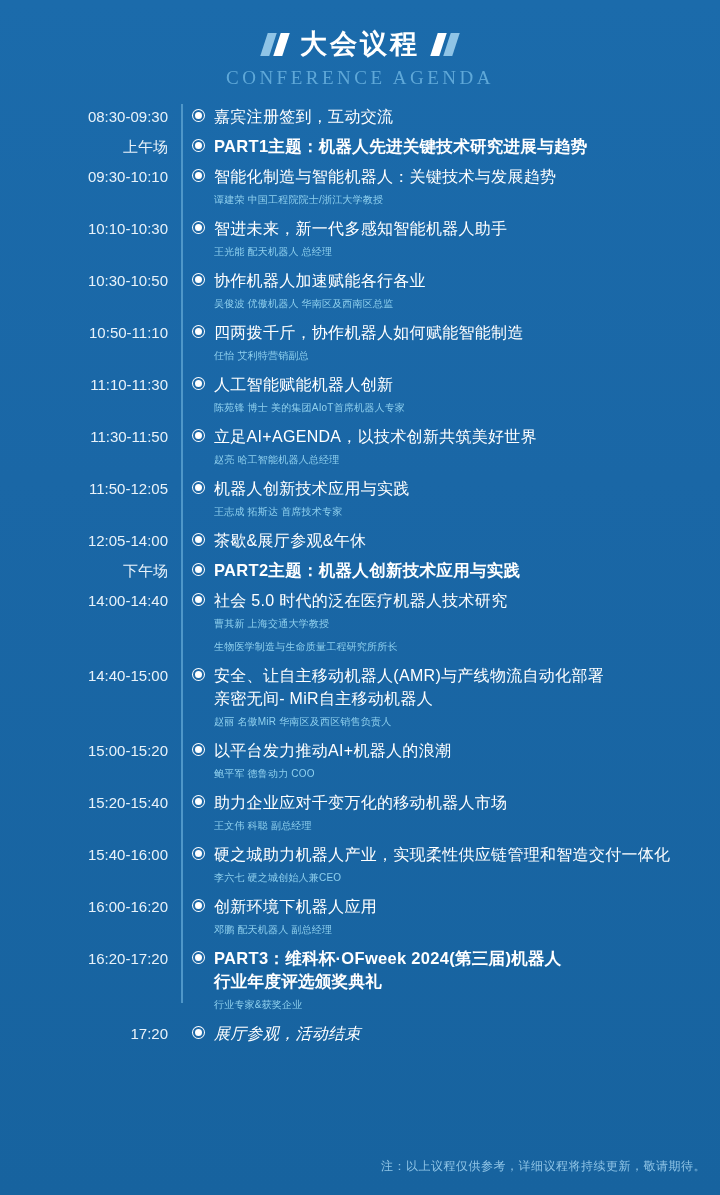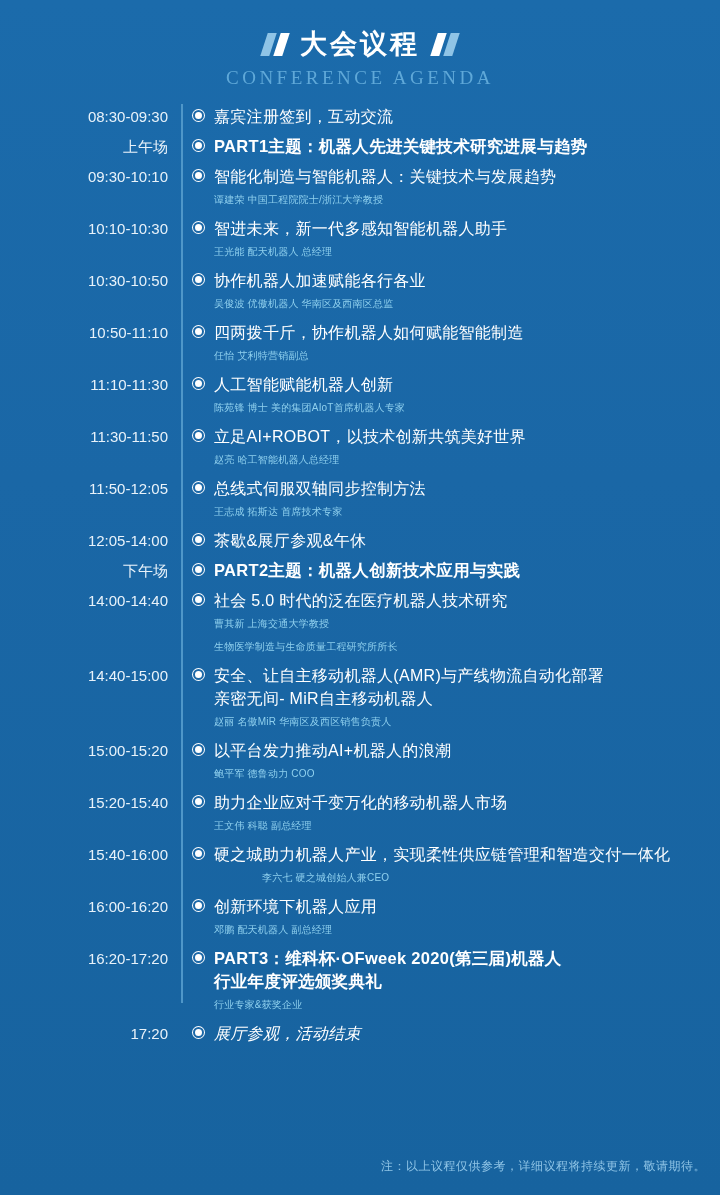--- a/index.html
+++ b/index.html
@@ -231,31 +231,31 @@
             <div class="topic" style="white-space: pre-line;">人工智能赋能机器人创新</div>
             <div class="speaker" style="white-space: pre-line;">陈苑锋  博士  美的集团AIoT首席机器人专家</div>
           </div>
         </div>
         <div class="row">
           <div class="time">11:30-11:50</div>
           <div class="dot-cell">
             <span class="dot"></span>
           </div>
           <div class="content">
-            <div class="topic" style="white-space: pre-line;">立足AI+ROBOT，以技术创新共筑美好世界</div>
+            <div class="topic" style="white-space: pre-line;">立足AI+AGENDA，以技术创新共筑美好世界</div>
             <div class="speaker" style="white-space: pre-line;">赵亮  哈工智能机器人总经理</div>
           </div>
         </div>
         <div class="row">
           <div class="time">11:50-12:05</div>
           <div class="dot-cell">
             <span class="dot"></span>
           </div>
           <div class="content">
-            <div class="topic" style="white-space: pre-line;">总线式伺服双轴同步控制方法</div>
+            <div class="topic" style="white-space: pre-line;">机器人创新技术应用与实践</div>
             <div class="speaker" style="white-space: pre-line;">王志成  拓斯达 首席技术专家</div>
           </div>
         </div>
         <div class="row">
           <div class="time">12:05-14:00</div>
           <div class="dot-cell">
             <span class="dot"></span>
           </div>
           <div class="content">
             <div class="topic" style="white-space: pre-line;">茶歇&amp;展厅参观&amp;午休</div>
@@ -312,40 +312,40 @@
             <div class="speaker" style="white-space: pre-line;">王文伟  科聪 副总经理</div>
           </div>
         </div>
         <div class="row">
           <div class="time">15:40-16:00</div>
           <div class="dot-cell">
             <span class="dot"></span>
           </div>
           <div class="content">
             <div class="topic" style="white-space: pre-line;">硬之城助力机器人产业，实现柔性供应链管理和智造交付一体化</div>
-            <div class="speaker" style="white-space: pre-line; margin-left: 48px;">李六七  硬之城创始人兼CEO</div>
+            <div class="speaker" style="white-space: pre-line;">李六七  硬之城创始人兼CEO</div>
           </div>
         </div>
         <div class="row">
           <div class="time">16:00-16:20</div>
           <div class="dot-cell">
             <span class="dot"></span>
           </div>
           <div class="content">
             <div class="topic" style="white-space: pre-line;">创新环境下机器人应用</div>
             <div class="speaker" style="white-space: pre-line;">邓鹏  配天机器人 副总经理</div>
           </div>
         </div>
         <div class="row">
           <div class="time">16:20-17:20</div>
           <div class="dot-cell">
             <span class="dot"></span>
           </div>
           <div class="content">
-            <div class="topic bold" style="white-space: pre-line;">PART3：维科杯·OFweek 2020(第三届)机器人
+            <div class="topic bold" style="white-space: pre-line;">PART3：维科杯·OFweek 2024(第三届)机器人
 行业年度评选颁奖典礼</div>
             <div class="speaker" style="white-space: pre-line;">行业专家&amp;获奖企业</div>
           </div>
         </div>
         <div class="row">
           <div class="time">17:20</div>
           <div class="dot-cell">
             <span class="dot"></span>
           </div>
           <div class="content">

